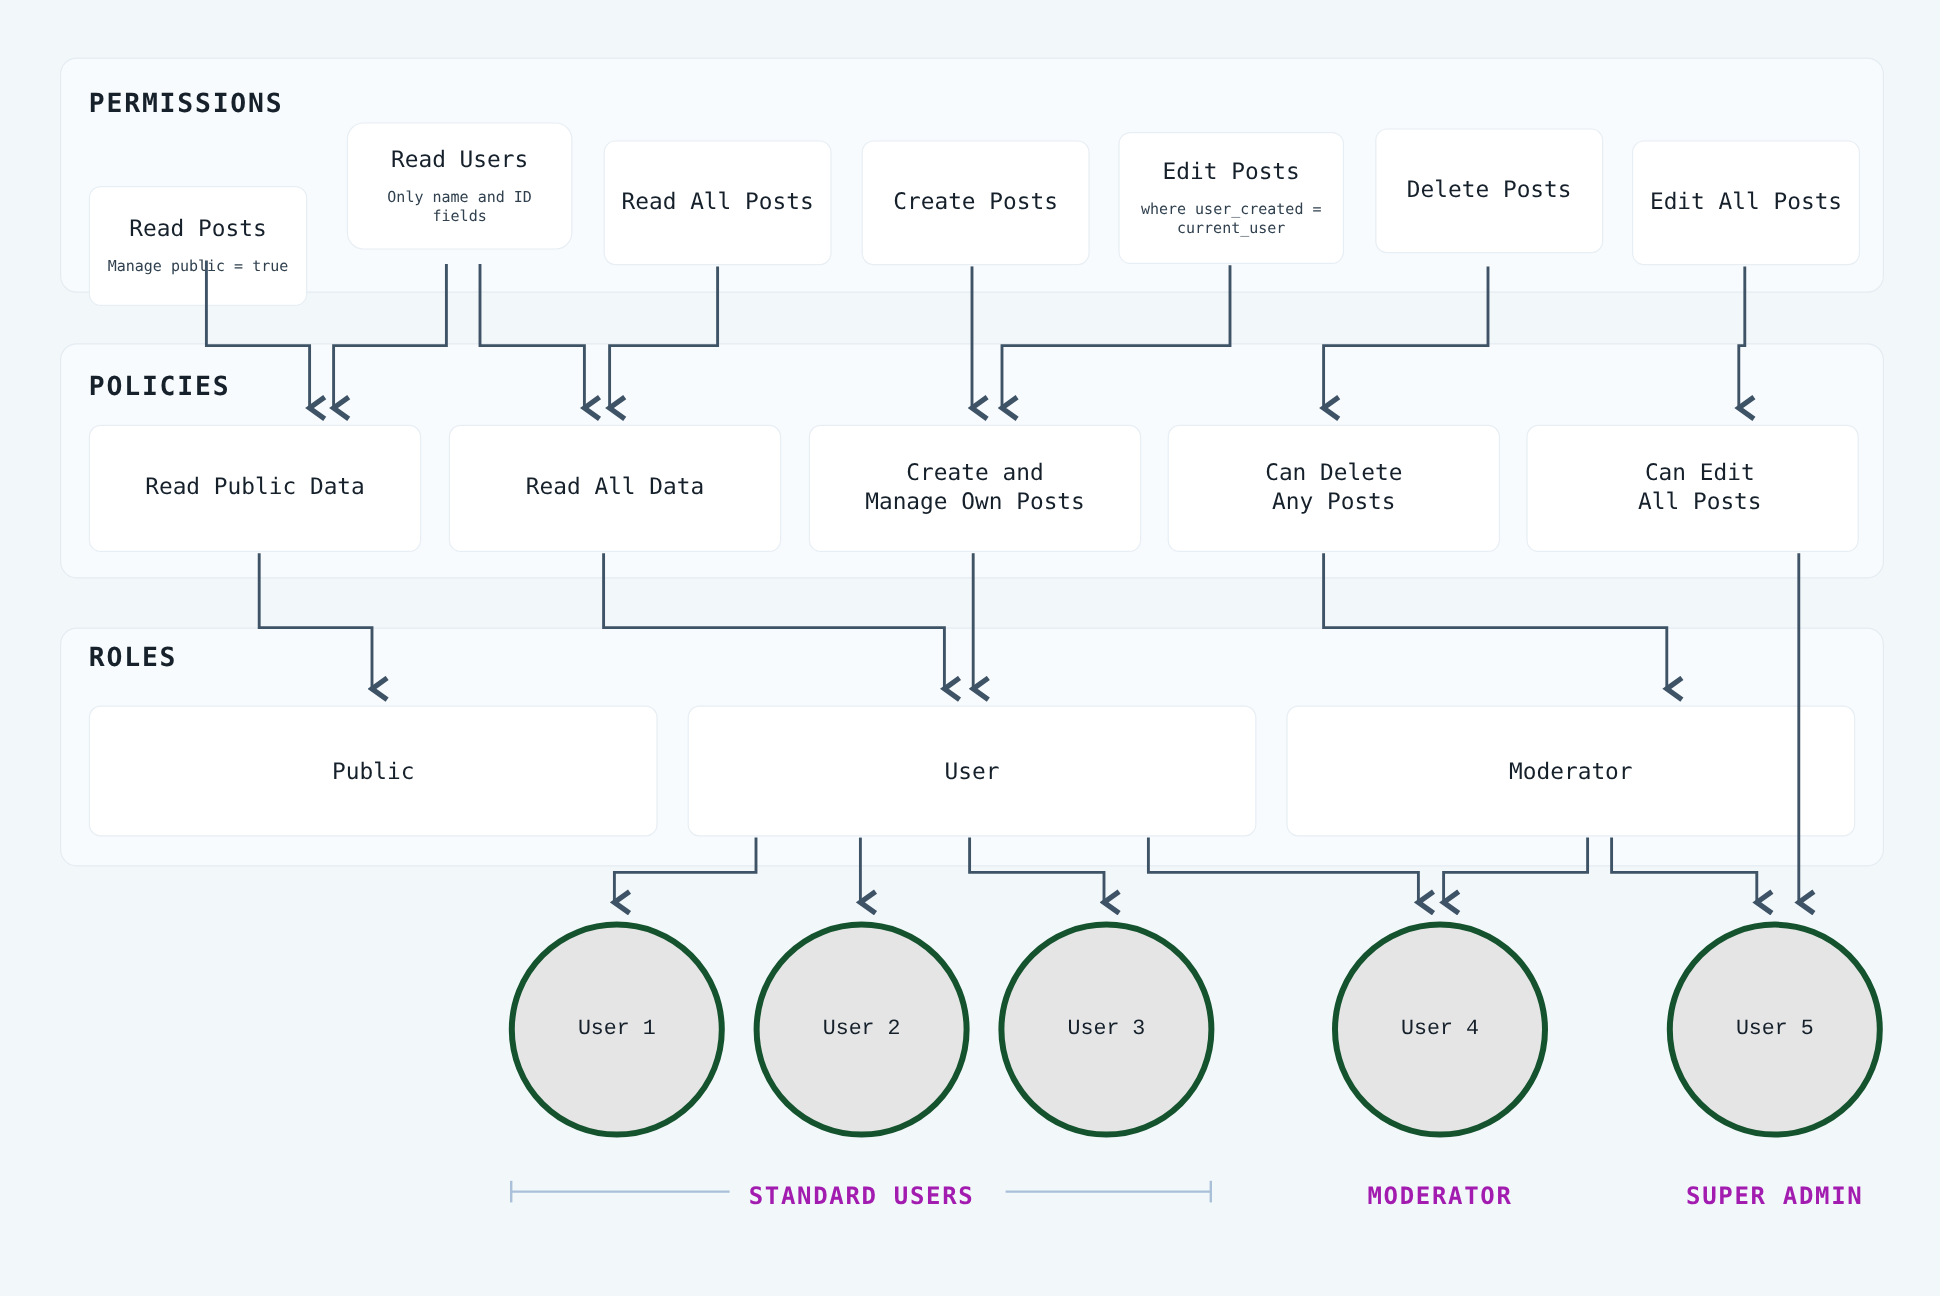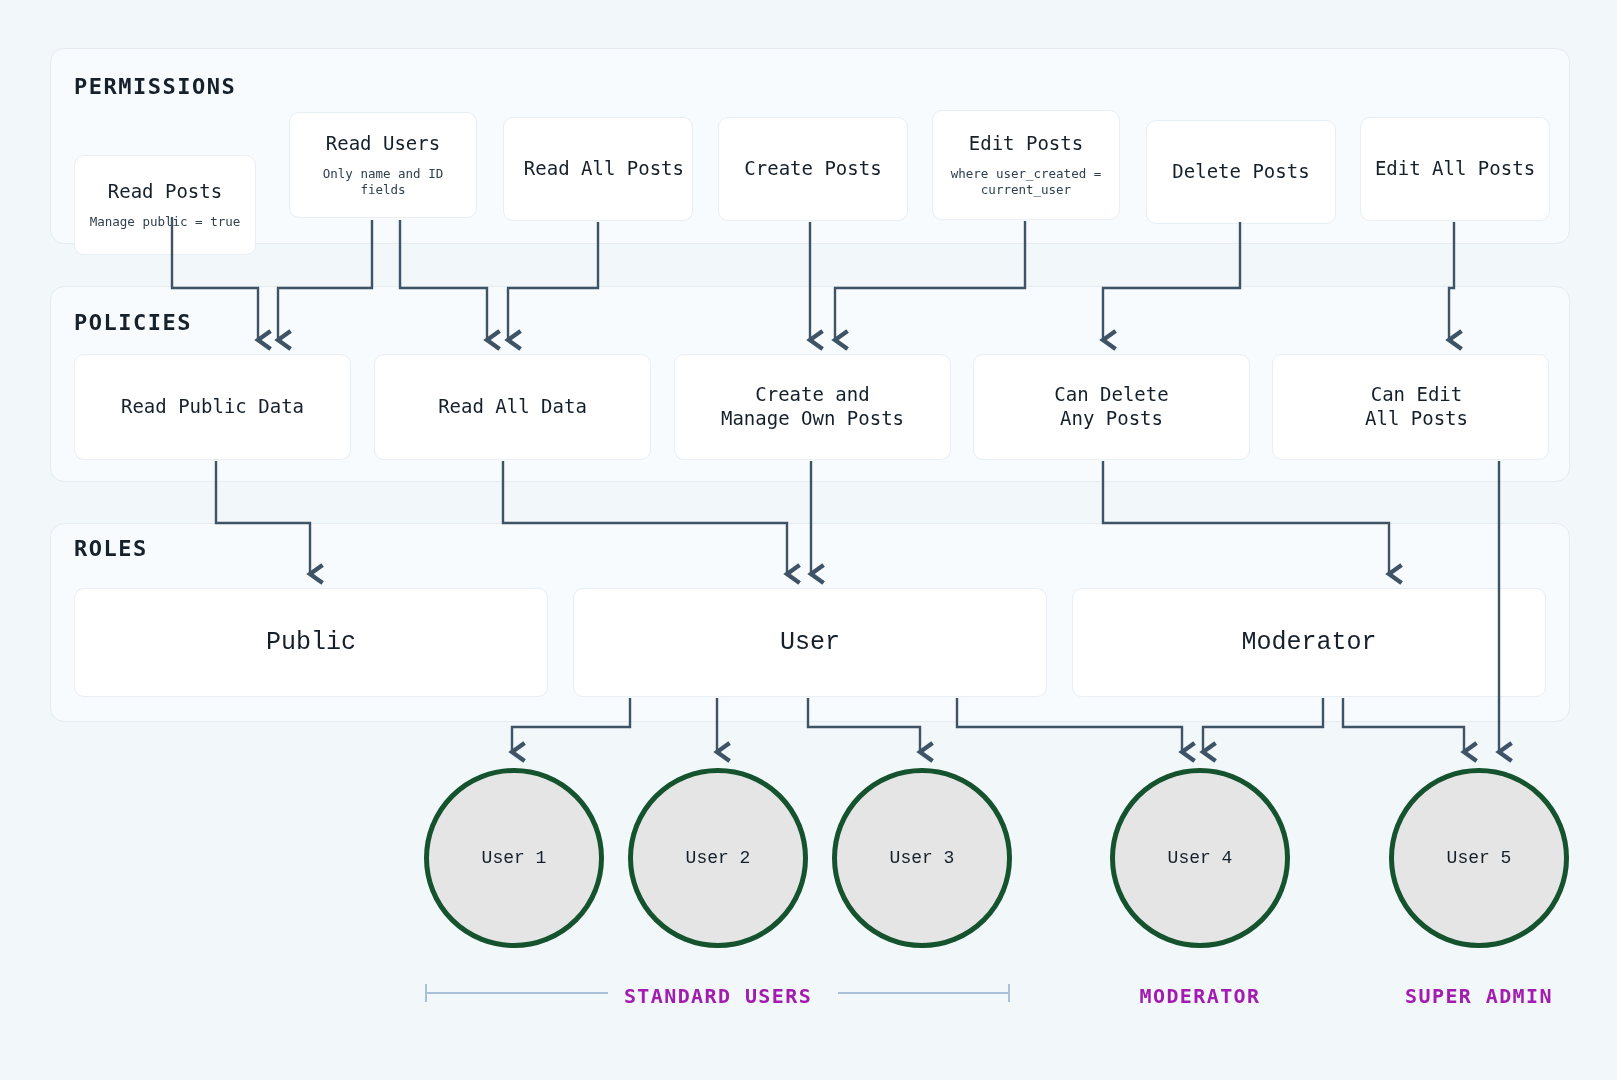--- a/index.html
+++ b/index.html
@@ -53,21 +53,21 @@
     color:#30404e;
     line-height:1.3;
     margin-top:10px;
     white-space:pre-line;
   }
   .policy .ttl{font-size:19px;}
   .role{
     position:absolute;background:#fff;border:1px solid #e7eef4;border-radius:10px;
     box-sizing:border-box;display:flex;align-items:center;justify-content:center;
   }
-  .role .ttl{font-size:25px;color:#15202b;font-family:Liberation Mono, monospace;}
+  .role .ttl{font-size:19px;color:#15202b;}
 
   
   .ucircle{
     position:absolute;
     background:#e5e5e5;
     border:5px solid #14532d;
     border-radius:50%;
     display:flex;align-items:center;justify-content:center;
     box-sizing:border-box;
     font-family:Liberation Mono, monospace;
@@ -96,40 +96,40 @@
 <div id="stage">
 
   <div class="panel" style="left:50px;top:48px;width:1520px;height:196px;"></div>
   <div class="panel-title" style="left:74px;top:74px;">PERMISSIONS</div>
 
   <div class="card" style="left:74px;top:107px;width:182px;height:100px;margin-top:48px;">
     <div class="ttl">Read Posts</div>
     <div class="sub">Manage public = true</div>
   </div>
 
-  <div class="card" style="left:289px;top:112px;width:188px;height:106px;">
+  <div class="card" style="left:289px;top:102px;width:188px;height:106px;border-radius:14px;">
     <div class="ttl">Read Users</div>
     <div class="sub">Only name and ID fields</div>
   </div>
 
-  <div class="card" style="left:503px;top:117px;width:190px;height:104px;align-items:flex-end;">
+  <div class="card" style="left:503px;top:117px;width:190px;height:104px;">
     <div class="ttl">Read All Posts</div>
   </div>
 
   <div class="card" style="left:718px;top:117px;width:190px;height:104px;">
     <div class="ttl">Create Posts</div>
   </div>
 
   <div class="card" style="left:932px;top:110px;width:188px;height:110px;">
     <div class="ttl">Edit Posts</div>
     <div class="sub">where user_created =
 current_user</div>
   </div>
 
-  <div class="card" style="left:1146px;top:120px;width:190px;height:104px;">
+  <div class="card" style="left:1146px;top:107px;width:190px;height:104px;">
     <div class="ttl">Delete Posts</div>
   </div>
 
   <div class="card" style="left:1360px;top:117px;width:190px;height:104px;">
     <div class="ttl">Edit All Posts</div>
   </div>
 
   <div class="panel" style="left:50px;top:286px;width:1520px;height:196px;"></div>
   <div class="panel-title" style="left:74px;top:310px;">POLICIES</div>
 

